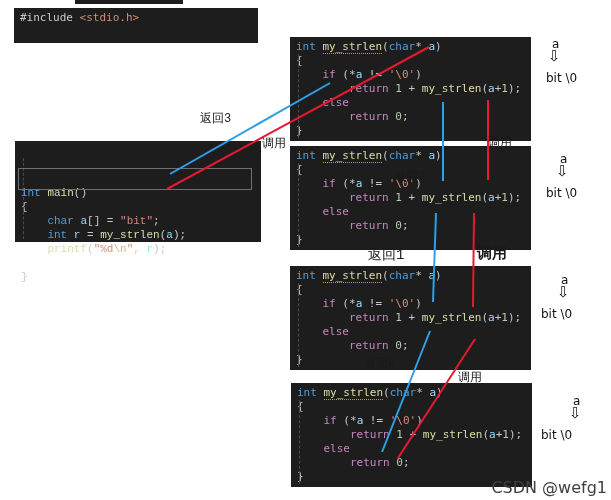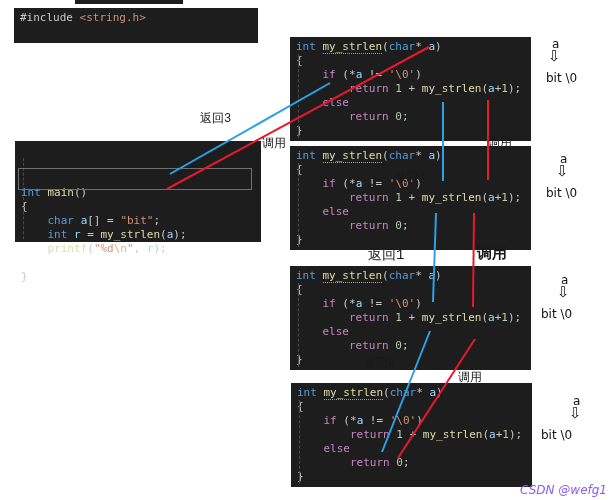--- a/index.html
+++ b/index.html
@@ -14,21 +14,21 @@
   .tok-ctrl{color:#c586c0;}
   .tok-fn  {color:#dcdcaa;}
   .tok-fnu {color:#dcdcaa;border-bottom:1px dotted #b8a44a;}
   .tok-var {color:#9cdcfe;}
   .tok-str {color:#ce9178;}
   .tok-num {color:#b5cea8;}
   .tok-esc {color:#d7ba7d;}
   .tok-pl  {color:#c8c8c8;}
 
   #includes-block{left:14px;top:8px;width:238px;height:33px;padding-top:2px;line-height:15px;}
-  #main-block   {left:15px;top:141px;width:240px;height:98px;}
+  #main-block   {left:15px;top:141px;width:240px;height:98px;font-family:Liberation Mono, monospace;}
   #strlen-1{left:290px;top:37px; width:235px;height:101px;}
   #strlen-2{left:290px;top:146px;width:235px;height:101px;}
   #strlen-3{left:290px;top:266px;width:235px;height:101px;}
   #strlen-4{left:291px;top:383px;width:235px;height:101px;}
 
   .guide::before{content:"";position:absolute;left:8px;top:17px;bottom:3px;
                  border-left:1px dashed #4a4a4a;}
 
   .hl-box{position:absolute;left:3px;top:27px;width:232px;height:20px;
           border:1px solid #707070;z-index:3;}
@@ -57,31 +57,31 @@
   .ann{position:absolute;z-index:2;width:70px;height:52px;color:#111;
        font-family:"DejaVu Sans","Liberation Sans",sans-serif;}
   .ann-a{position:absolute;top:0;left:var(--po);font-size:12px;line-height:12px;}
   .ann-arrow{position:absolute;top:10px;left:calc(var(--po) - 4px);font-size:15px;line-height:17px;}
   .ann-text{position:absolute;top:33px;left:var(--ti);font-size:12px;white-space:pre;}
   .a1{left:541px;top:38px; --po:11px;--ti:5px;}
   .a2{left:541px;top:153px;--po:19px;--ti:5px;}
   .a3{left:541px;top:274px;--po:20px;--ti:0px;}
   .a4{left:541px;top:395px;--po:32px;--ti:0px;}
 
-  .watermark{position:absolute;right:4px;bottom:3px;z-index:6;color:#8b5cf6;font-size:12px;
-             font-family:"DejaVu Sans","Liberation Sans",sans-serif;font-style:italic;}
+  .watermark{position:absolute;right:4px;bottom:3px;z-index:6;color:#404040;font-size:16px;
+             font-family:"DejaVu Sans","Liberation Sans",sans-serif;}
 </style>
 </head>
 <body>
 
 <div class="canvas">
 
   <div class="topbar"></div>
 
-  <div class="code-block" id="includes-block" style="background: rgb(29, 29, 29);"><div class="cl"><span class="tok-pl">#include </span><span class="tok-str">&lt;string.h&gt;</span></div></div>
+  <div class="code-block" id="includes-block" style="background: rgb(29, 29, 29);"><div class="cl"><span class="tok-pl">#include </span><span class="tok-str">&lt;stdio.h&gt;</span></div></div>
 
   <div class="code-block guide" id="main-block" style="background: rgb(29, 29, 29);">
     <div class="hl-box"></div>
   <div class="cl"><span class="tok-kw">int</span><span class="tok-pl"> </span><span class="tok-fn">main</span><span class="tok-pl">()</span></div><div class="cl"><span class="tok-pl">{</span></div><div class="cl"><span class="tok-pl">    </span><span class="tok-kw">char</span><span class="tok-pl"> </span><span class="tok-var">a</span><span class="tok-pl">[] = </span><span class="tok-str">"bit"</span><span class="tok-pl">;</span></div><div class="cl"><span class="tok-pl">    </span><span class="tok-kw">int</span><span class="tok-pl"> </span><span class="tok-var">r</span><span class="tok-pl"> = </span><span class="tok-fn">my_strlen</span><span class="tok-pl">(</span><span class="tok-var">a</span><span class="tok-pl">);</span></div><div class="cl"><span class="tok-pl">    </span><span class="tok-fn">printf</span><span class="tok-pl">(</span><span class="tok-str">"%d</span><span class="tok-esc">\n</span><span class="tok-str">"</span><span class="tok-pl">, </span><span class="tok-var">r</span><span class="tok-pl">);</span></div><div class="cl"><span class="tok-pl"> </span></div><div class="cl"><span class="tok-pl">}</span></div></div>
 
   <div class="code-block guide" id="strlen-1" style="background: rgb(29, 29, 29);"><div class="cl"><span class="tok-kw">int</span><span class="tok-pl"> </span><span class="tok-fnu">my_strlen</span><span class="tok-pl">(</span><span class="tok-kw">char</span><span class="tok-pl">*</span><span class="tok-pl"> </span><span class="tok-var">a</span><span class="tok-pl">)</span></div><div class="cl"><span class="tok-pl">{</span></div><div class="cl"><span class="tok-pl">    </span><span class="tok-ctrl">if</span><span class="tok-pl"> (*</span><span class="tok-var">a</span><span class="tok-pl"> != </span><span class="tok-str">'\0'</span><span class="tok-pl">)</span></div><div class="cl"><span class="tok-pl">        </span><span class="tok-ctrl">return</span><span class="tok-pl"> </span><span class="tok-num">1</span><span class="tok-pl"> + </span><span class="tok-fn">my_strlen</span><span class="tok-pl">(</span><span class="tok-var">a</span><span class="tok-pl">+</span><span class="tok-num">1</span><span class="tok-pl">);</span></div><div class="cl"><span class="tok-pl">    </span><span class="tok-ctrl">else</span></div><div class="cl"><span class="tok-pl">        </span><span class="tok-ctrl">return</span><span class="tok-pl"> </span><span class="tok-num">0</span><span class="tok-pl">;</span></div><div class="cl"><span class="tok-pl">}</span></div></div>
   <div class="code-block guide" id="strlen-2" style="background: rgb(29, 29, 29);"><div class="cl"><span class="tok-kw">int</span><span class="tok-pl"> </span><span class="tok-fnu">my_strlen</span><span class="tok-pl">(</span><span class="tok-kw">char</span><span class="tok-pl">*</span><span class="tok-pl"> </span><span class="tok-var">a</span><span class="tok-pl">)</span></div><div class="cl"><span class="tok-pl">{</span></div><div class="cl"><span class="tok-pl">    </span><span class="tok-ctrl">if</span><span class="tok-pl"> (*</span><span class="tok-var">a</span><span class="tok-pl"> != </span><span class="tok-str">'\0'</span><span class="tok-pl">)</span></div><div class="cl"><span class="tok-pl">        </span><span class="tok-ctrl">return</span><span class="tok-pl"> </span><span class="tok-num">1</span><span class="tok-pl"> + </span><span class="tok-fn">my_strlen</span><span class="tok-pl">(</span><span class="tok-var">a</span><span class="tok-pl">+</span><span class="tok-num">1</span><span class="tok-pl">);</span></div><div class="cl"><span class="tok-pl">    </span><span class="tok-ctrl">else</span></div><div class="cl"><span class="tok-pl">        </span><span class="tok-ctrl">return</span><span class="tok-pl"> </span><span class="tok-num">0</span><span class="tok-pl">;</span></div><div class="cl"><span class="tok-pl">}</span></div></div>
   <div class="code-block guide" id="strlen-3" style="background: rgb(29, 29, 29);"><div class="cl"><span class="tok-kw">int</span><span class="tok-pl"> </span><span class="tok-fnu">my_strlen</span><span class="tok-pl">(</span><span class="tok-kw">char</span><span class="tok-pl">*</span><span class="tok-pl"> </span><span class="tok-var">a</span><span class="tok-pl">)</span></div><div class="cl"><span class="tok-pl">{</span></div><div class="cl"><span class="tok-pl">    </span><span class="tok-ctrl">if</span><span class="tok-pl"> (*</span><span class="tok-var">a</span><span class="tok-pl"> != </span><span class="tok-str">'\0'</span><span class="tok-pl">)</span></div><div class="cl"><span class="tok-pl">        </span><span class="tok-ctrl">return</span><span class="tok-pl"> </span><span class="tok-num">1</span><span class="tok-pl"> + </span><span class="tok-fn">my_strlen</span><span class="tok-pl">(</span><span class="tok-var">a</span><span class="tok-pl">+</span><span class="tok-num">1</span><span class="tok-pl">);</span></div><div class="cl"><span class="tok-pl">    </span><span class="tok-ctrl">else</span></div><div class="cl"><span class="tok-pl">        </span><span class="tok-ctrl">return</span><span class="tok-pl"> </span><span class="tok-num">0</span><span class="tok-pl">;</span></div><div class="cl"><span class="tok-pl">}</span></div></div>
   <div class="code-block guide" id="strlen-4" style="background: rgb(29, 29, 29);"><div class="cl"><span class="tok-kw">int</span><span class="tok-pl"> </span><span class="tok-fnu">my_strlen</span><span class="tok-pl">(</span><span class="tok-kw">char</span><span class="tok-pl">*</span><span class="tok-pl"> </span><span class="tok-var">a</span><span class="tok-pl">)</span></div><div class="cl"><span class="tok-pl">{</span></div><div class="cl"><span class="tok-pl">    </span><span class="tok-ctrl">if</span><span class="tok-pl"> (*</span><span class="tok-var">a</span><span class="tok-pl"> != </span><span class="tok-str">'\0'</span><span class="tok-pl">)</span></div><div class="cl"><span class="tok-pl">        </span><span class="tok-ctrl">return</span><span class="tok-pl"> </span><span class="tok-num">1</span><span class="tok-pl"> + </span><span class="tok-fn">my_strlen</span><span class="tok-pl">(</span><span class="tok-var">a</span><span class="tok-pl">+</span><span class="tok-num">1</span><span class="tok-pl">);</span></div><div class="cl"><span class="tok-pl">    </span><span class="tok-ctrl">else</span></div><div class="cl"><span class="tok-pl">        </span><span class="tok-ctrl">return</span><span class="tok-pl"> </span><span class="tok-num">0</span><span class="tok-pl">;</span></div><div class="cl"><span class="tok-pl">}</span></div></div>
 

